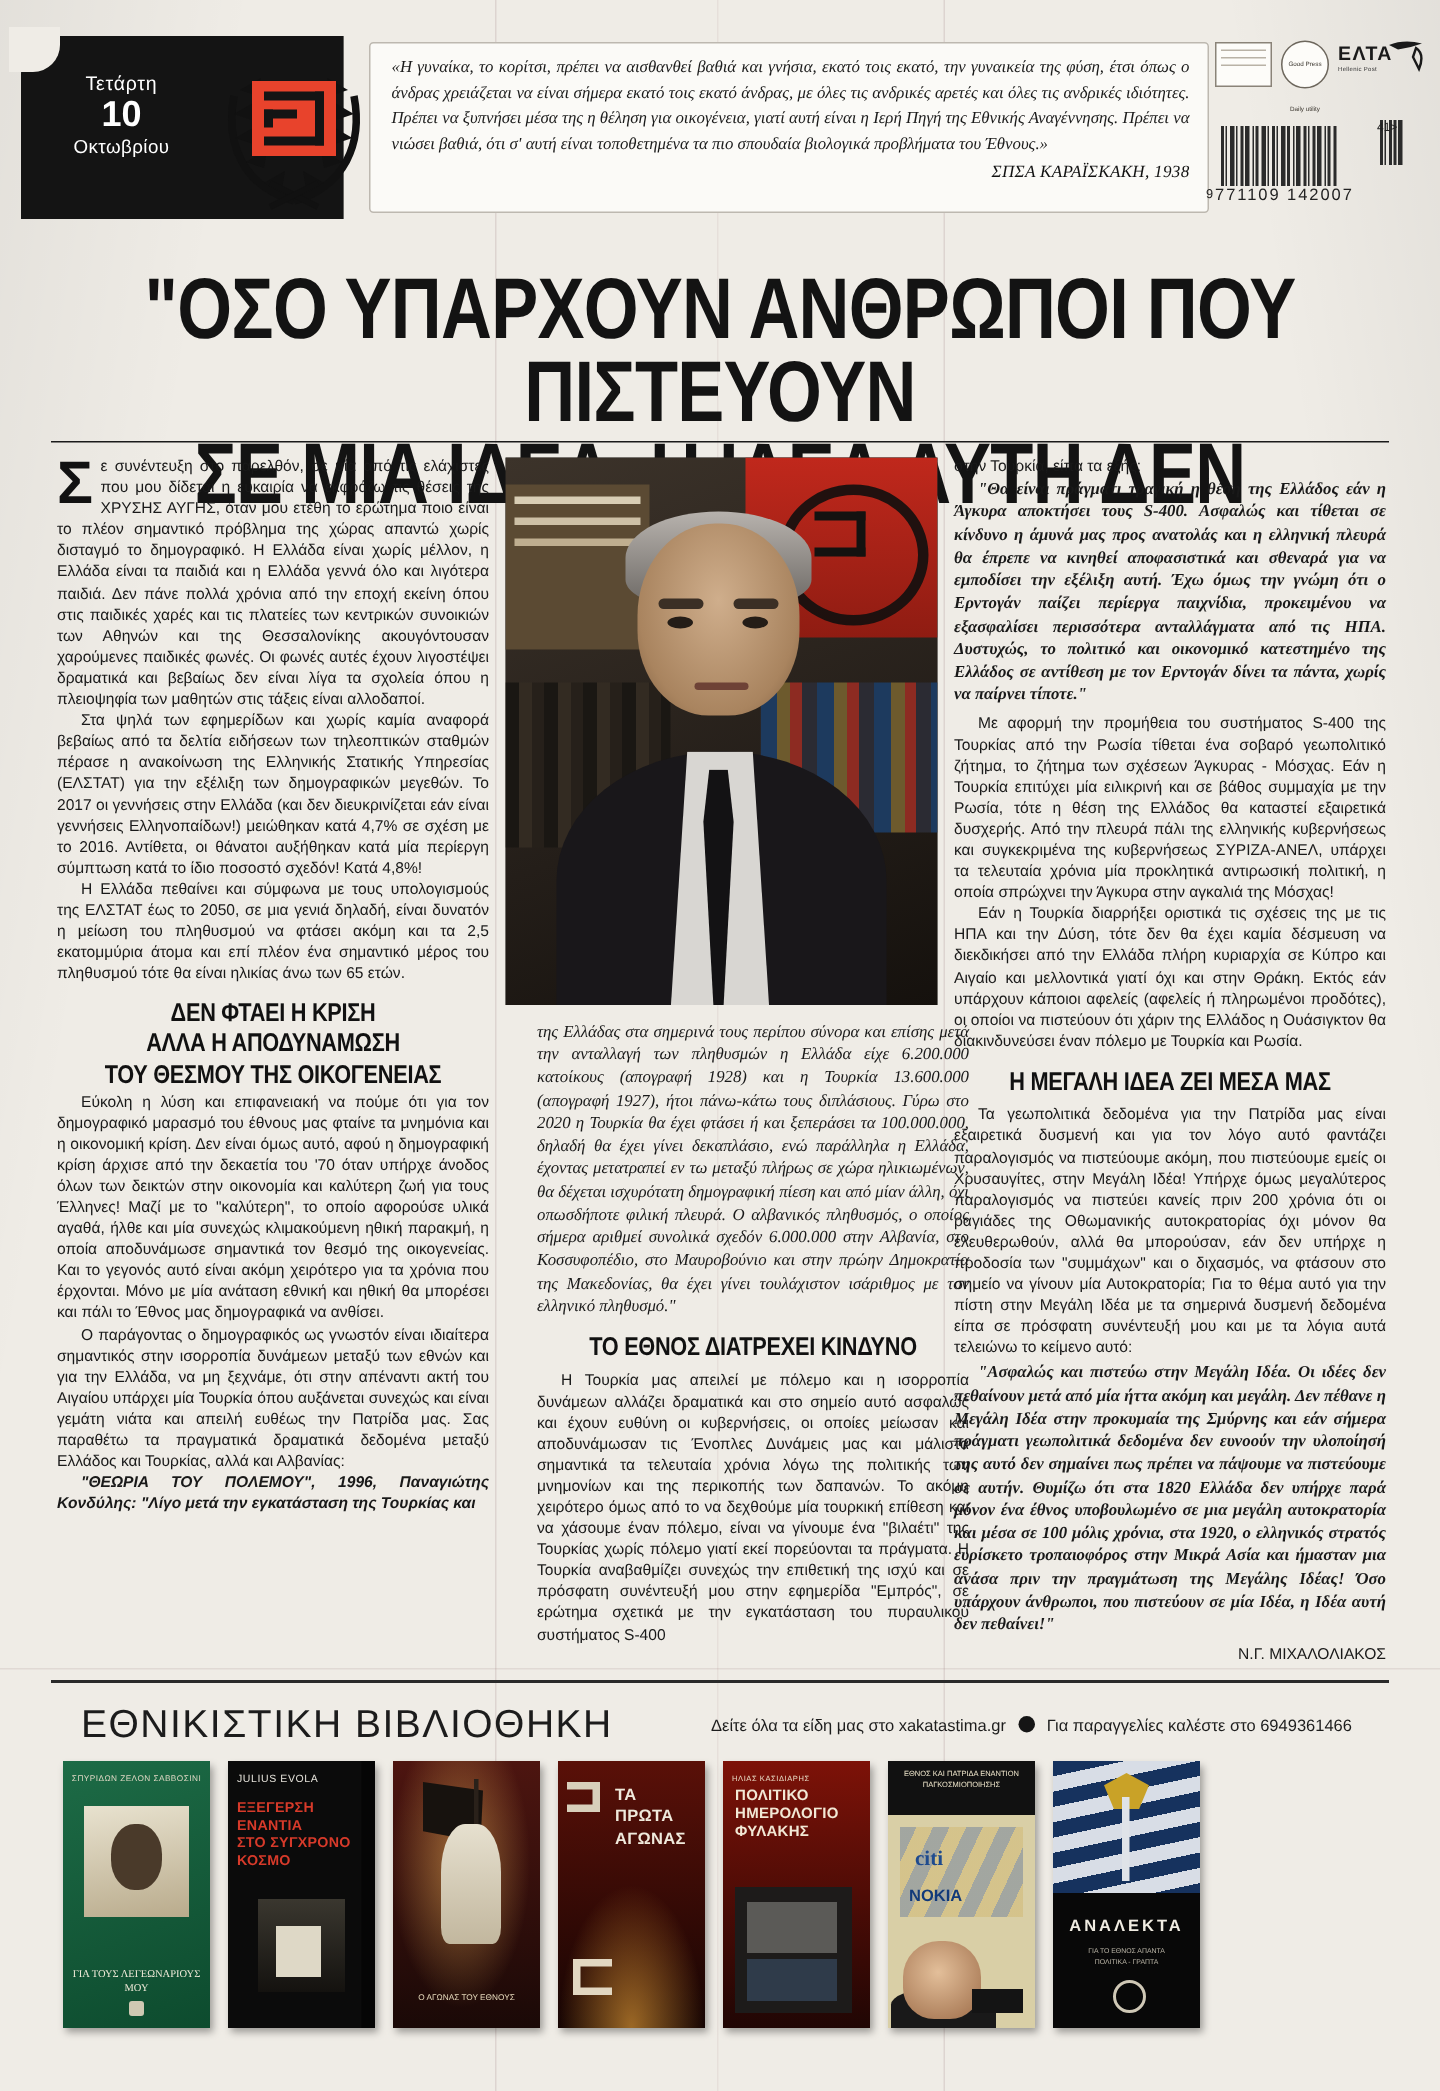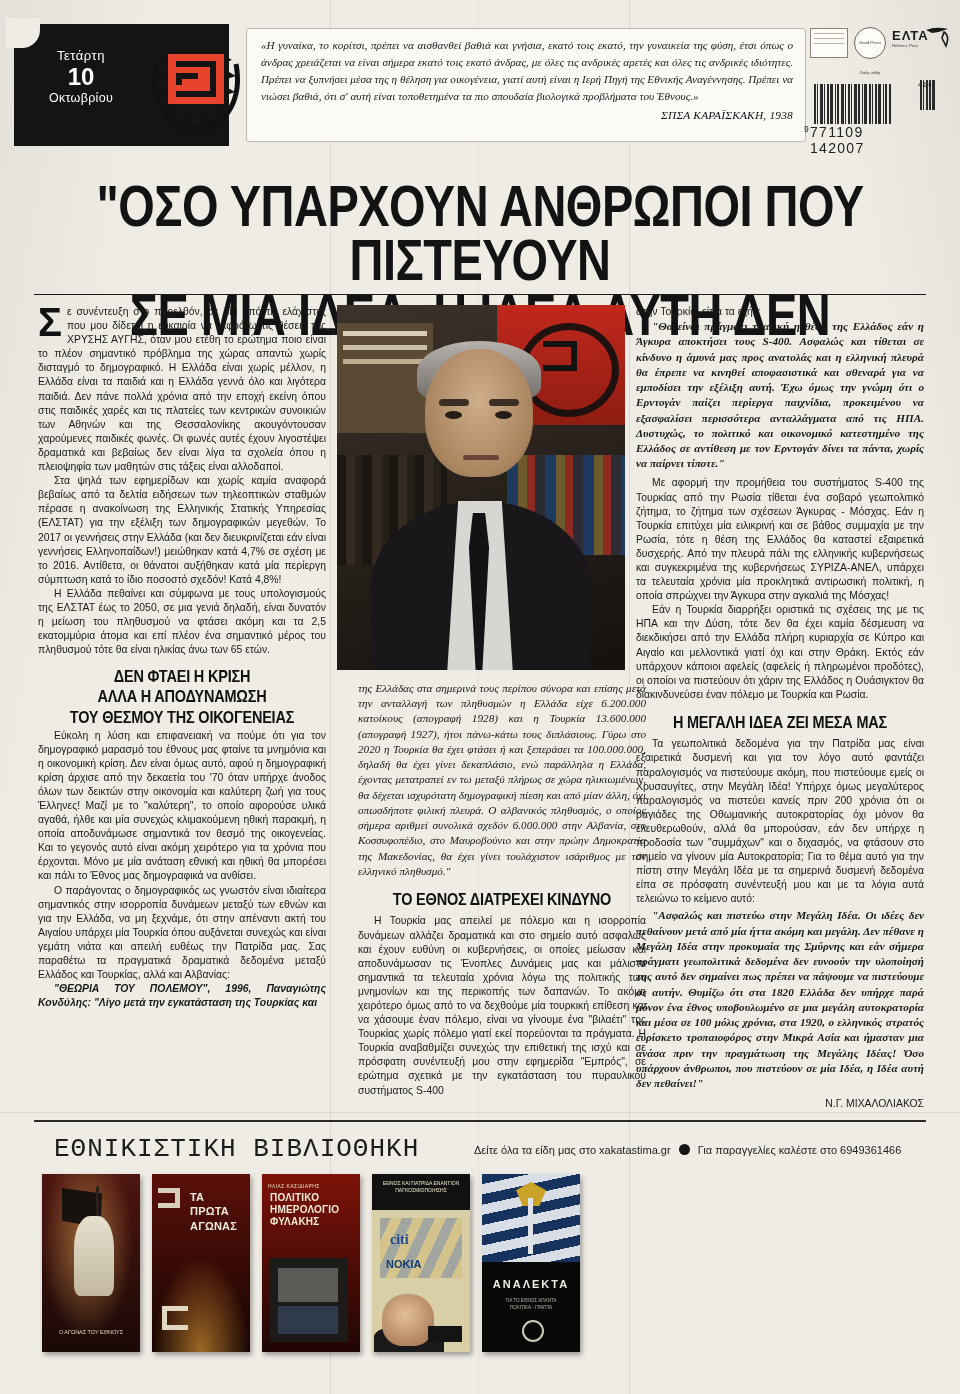--- a/index.html
+++ b/index.html
@@ -87,21 +87,21 @@
   .elta .nm{font-size:13px;font-weight:bold;letter-spacing:1px;color:#1a1a1a;}
   .elta .sub{font-size:4px;color:#333;letter-spacing:.2px;}
   .elta .bird{
     position:absolute;right:-4px;top:-2px;width:26px;height:24px;
   }
   .barcode{position:absolute;left:4px;top:52px;width:96px;height:48px;display:flex;gap:0;align-items:flex-end;}
   .barcode span{display:block;height:40px;background:#2b2b2b;}
   .bc-add{position:absolute;left:110px;top:56px;width:20px;height:36px;display:flex;}
   .bc-add span{display:block;height:30px;background:#2b2b2b;}
   .bc-num{
-    position:absolute;left:0;top:100px;width:110px;font-size:14px;color:#222;
+    position:absolute;left:0;top:100px;width:110px;font-size:11px;color:#222;
     letter-spacing:1.3px;
   }
   .bc-lead{position:absolute;left:-6px;top:100px;font-size:8.5px;color:#222;}
   .bc-addnum{position:absolute;left:108px;top:56px;font-size:8px;color:#222;text-align:center;}
 
   
   .headline{
     position:absolute;left:34px;top:178px;width:892px;text-align:center;
     color:#131313;font-weight:bold;
     font-family:"Liberation Sans", sans-serif;
@@ -169,21 +169,21 @@
   .ph-shirt{position:absolute;left:104px;top:196px;width:78px;height:170px;background:#d8d6d2;clip-path:polygon(22% 0,78% 0,92% 100%,8% 100%);}
   .ph-tie{position:absolute;left:128px;top:208px;width:28px;height:158px;background:#131214;clip-path:polygon(28% 0,72% 0,86% 22%,62% 100%,38% 100%,14% 22%);}
 
   .cap-gap{height:372px;}
 
   
   .bookbar{position:absolute;left:34px;top:1120px;width:892px;height:250px;}
   .bookbar .bb-rule{position:absolute;left:0;top:0;width:892px;height:2px;background:#2a2a2a;}
   .bb-title{
     position:absolute;left:20px;top:14px;font-size:26px;color:#1c1c1c;
-    font-family:Liberation Mono, monospace;letter-spacing:1px;
+    font-family:Liberation Sans, sans-serif;letter-spacing:1px;
   }
   .bb-note{
     position:absolute;left:440px;top:24px;font-size:11px;color:#1d1d1d;
     font-family:"Liberation Sans",sans-serif;
   }
   .bb-dot{
     display:inline-block;width:11px;height:11px;border-radius:50%;background:#151515;
     vertical-align:-1px;margin:0 5px;
   }
   .books{position:absolute;left:8px;top:54px;width:884px;height:190px;display:flex;gap:12px;align-items:flex-start;}
@@ -455,21 +455,42 @@
     <div class="bb-rule"></div>
     <div class="bb-title">ΕΘΝΙΚΙΣΤΙΚΗ ΒΙΒΛΙΟΘΗΚΗ</div>
     <div class="bb-note">
       <span>Δείτε όλα τα είδη μας στο xakatastima.gr</span>
       <span class="bb-dot"></span>
       <span>Για παραγγελίες καλέστε στο 6949361466</span>
     </div>
 
     <div class="books">
 
-
+      <div class="book b1">
+        <div class="top">ΣΠΥΡΙΔΩΝ  ΖΕΛΟΝ  ΣΑΒΒΟΣΙΝΙ</div>
+        <div class="port">
+            <i></i>
+          </div>
+        <div class="cap">ΓΙΑ ΤΟΥΣ
+ΛΕΓΕΩΝΑΡΙΟΥΣ
+ΜΟΥ</div>
+        <div class="mk"></div>
+      </div>
+
+      <div class="book b2">
+        <div class="bk-a">JULIUS EVOLA</div>
+        <div class="bk-t" style="white-space:pre-line">ΕΞΕΓΕΡΣΗ
+ΕΝΑΝΤΙΑ
+ΣΤΟ ΣΥΓΧΡΟΝΟ
+ΚΟΣΜΟ</div>
+        <div class="img">
+            <i></i>
+          </div>
+        <div class="sp"></div>
+      </div>
 
       <div class="book b3">
         <div class="glow"></div>
         <div class="flg"></div>
         <div class="pole"></div>
         <div class="fig"></div>
         <div class="cap">Ο ΑΓΩΝΑΣ ΤΟΥ ΕΘΝΟΥΣ</div>
       </div>
 
       <div class="book b4">

